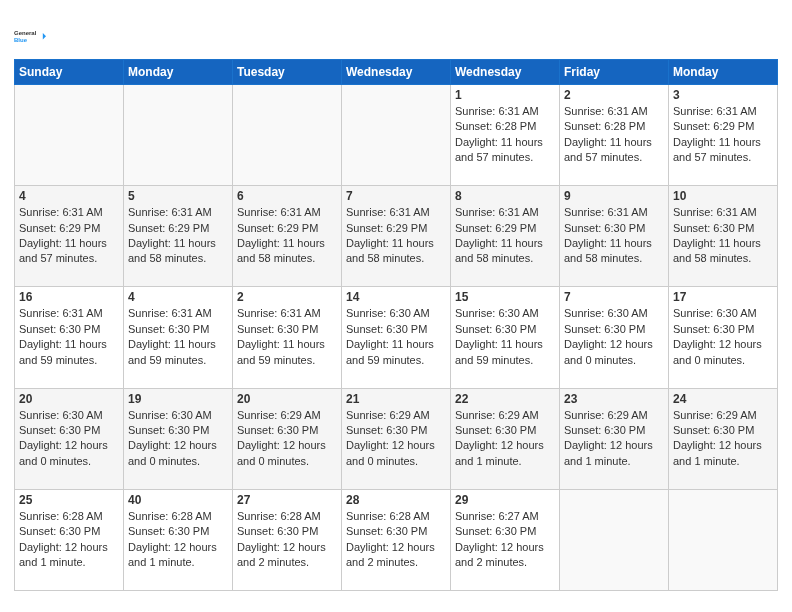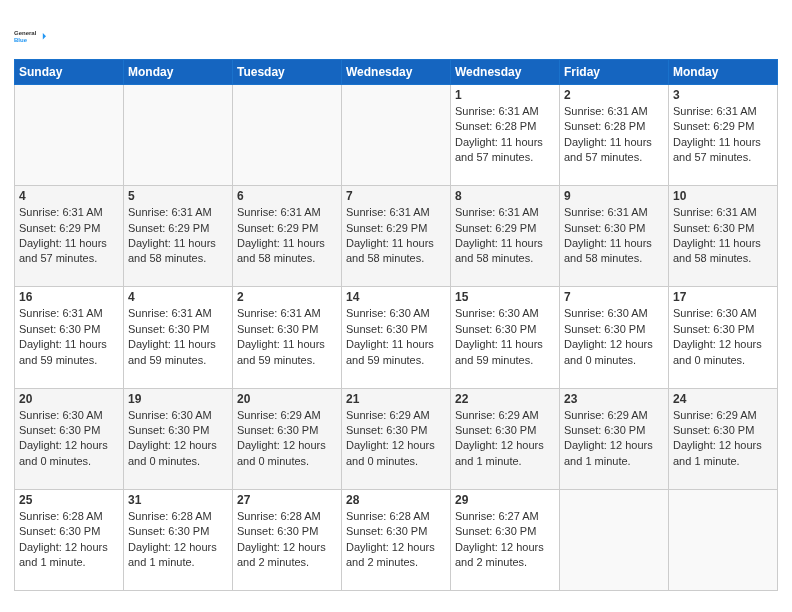--- a/index.html
+++ b/index.html
@@ -301,21 +301,21 @@
         </tr>
         <tr class="row-white">
           <td>
             <span class="day-num">25</span>
             <div class="day-info" style="white-space: pre-line;">Sunrise: 6:28 AM
 Sunset: 6:30 PM
 Daylight: 12 hours
 and 1 minute.</div>
           </td>
           <td>
-            <span class="day-num">31</span>
+            <span class="day-num">40</span>
             <div class="day-info" style="white-space: pre-line;">Sunrise: 6:28 AM
 Sunset: 6:30 PM
 Daylight: 12 hours
 and 1 minute.</div>
           </td>
           <td>
             <span class="day-num">27</span>
             <div class="day-info" style="white-space: pre-line;">Sunrise: 6:28 AM
 Sunset: 6:30 PM
 Daylight: 12 hours

